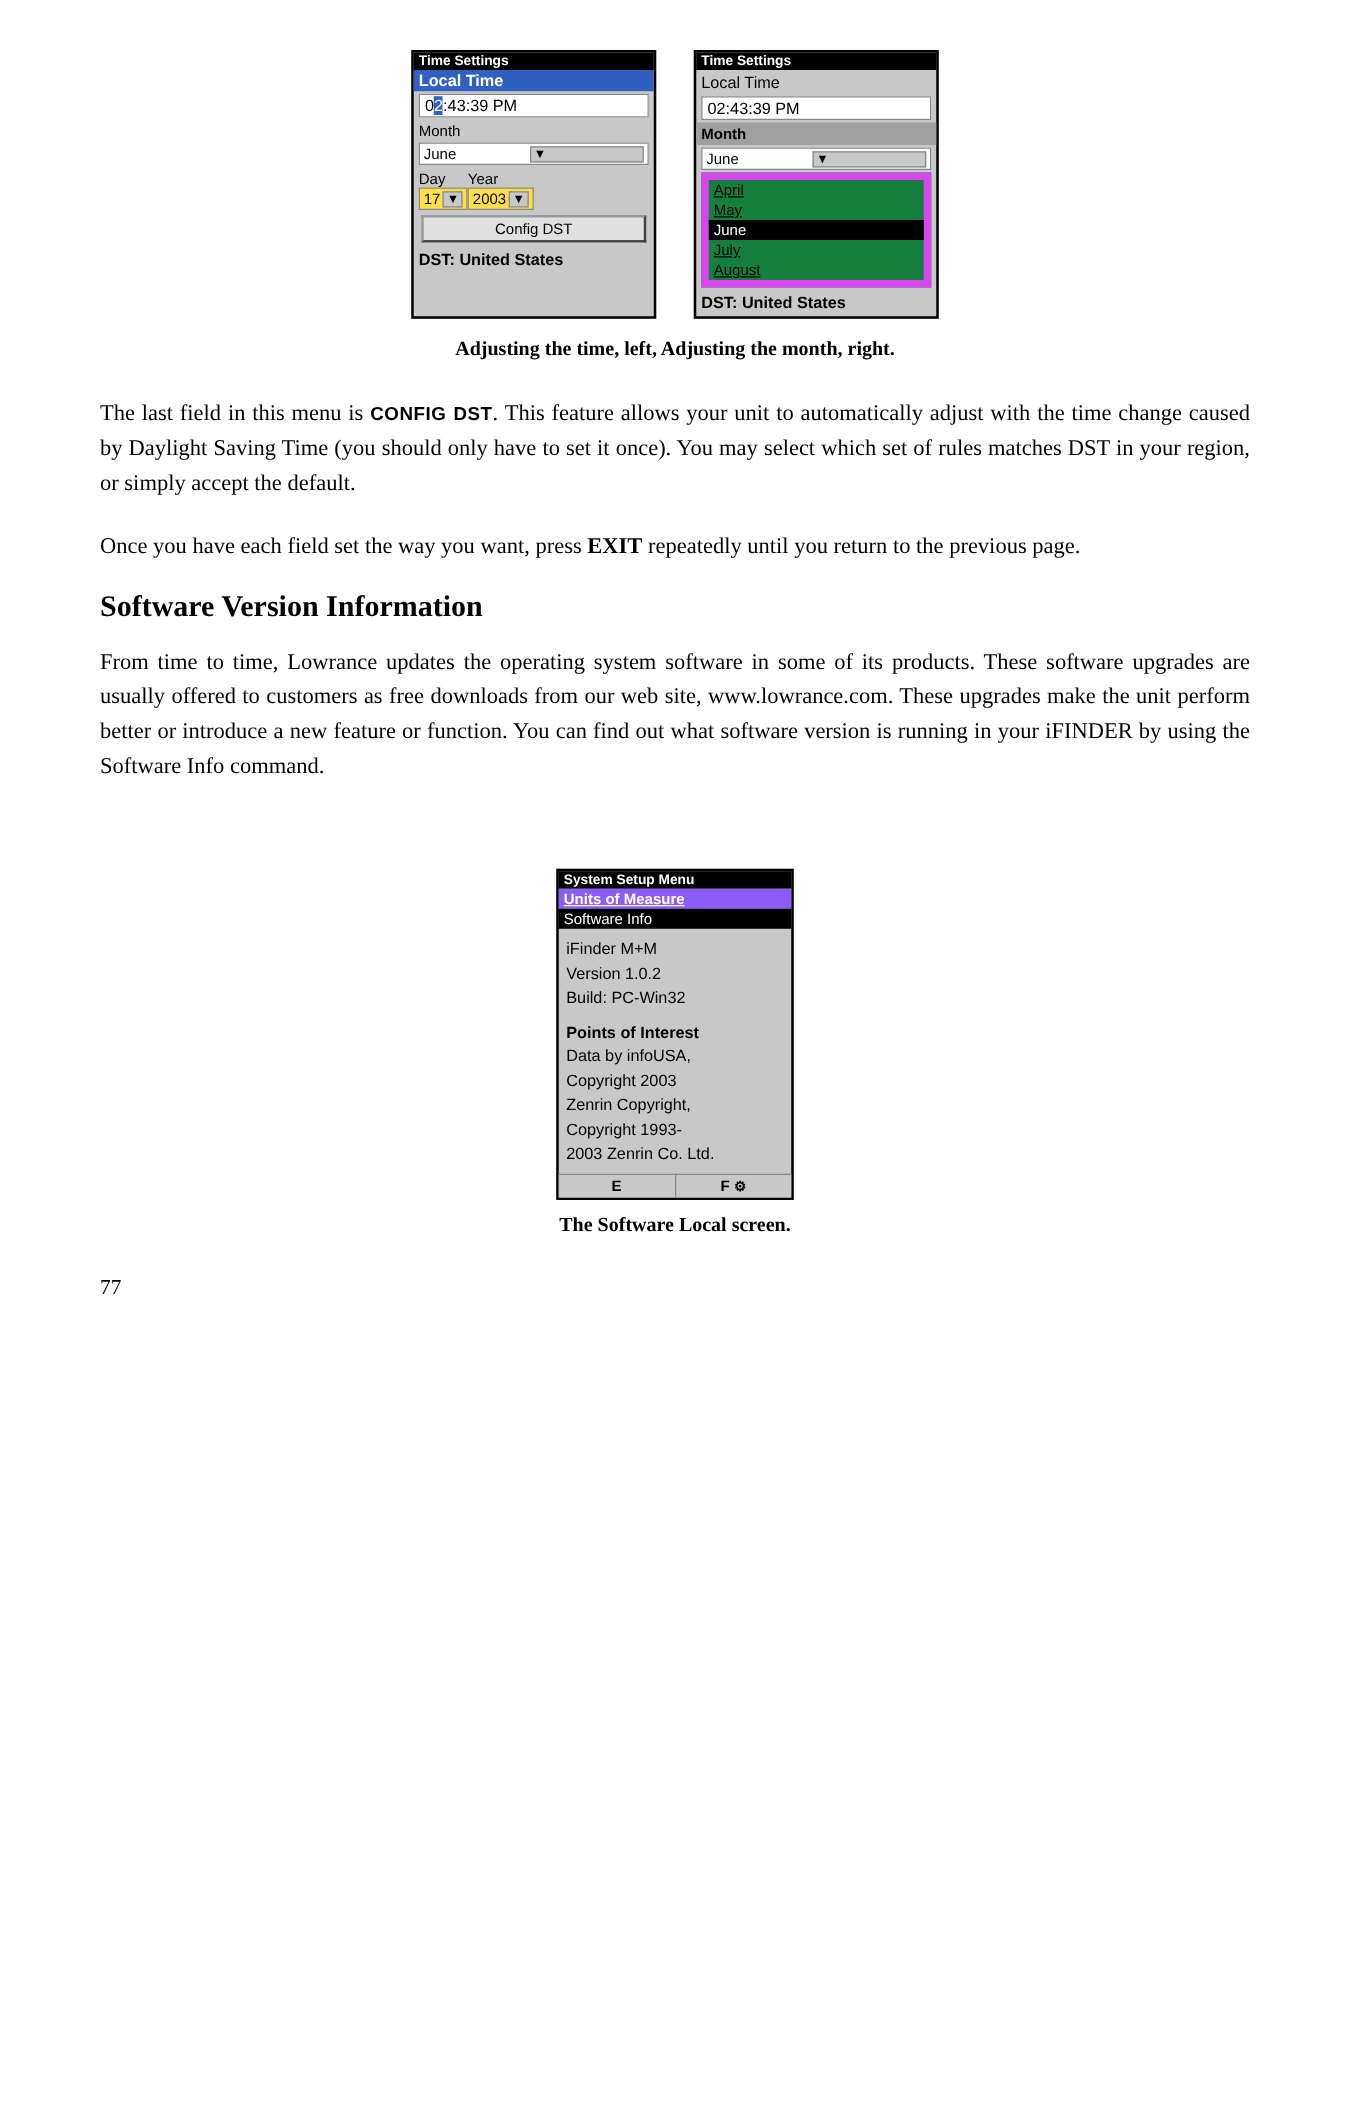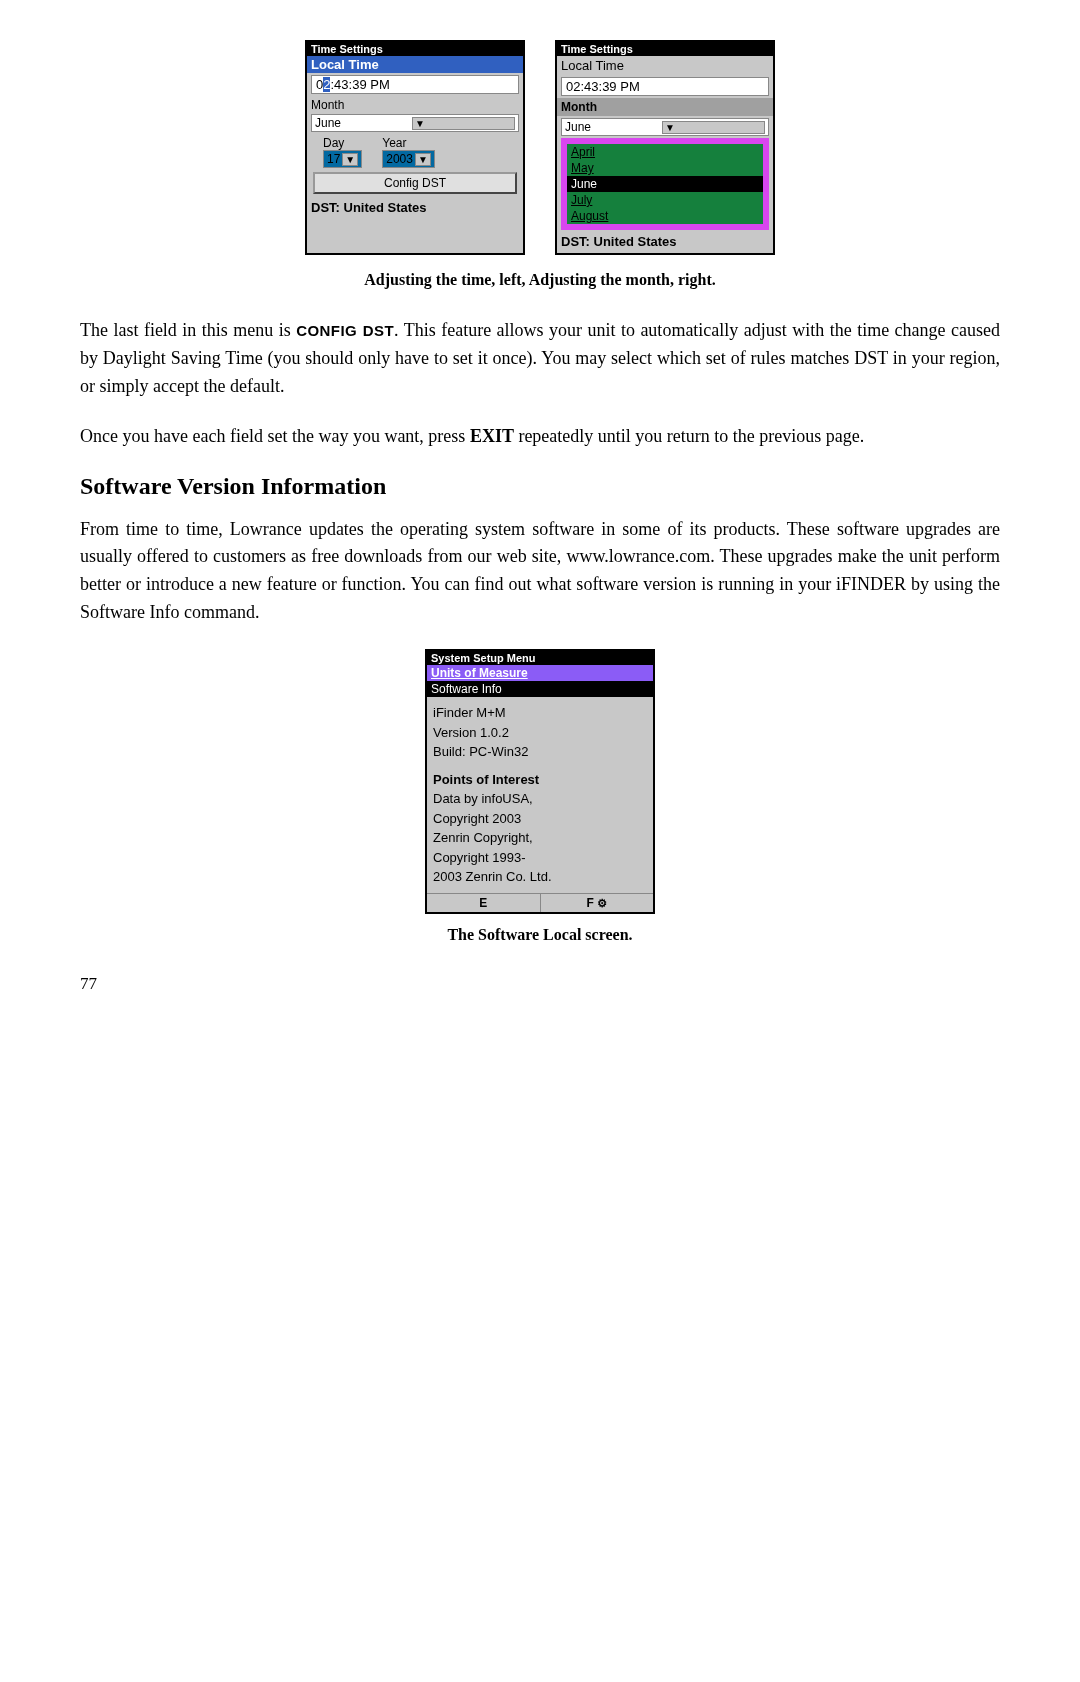--- a/index.html
+++ b/index.html
@@ -17,21 +17,21 @@
     .screenshots-row {
       display: flex;
       justify-content: center;
       gap: 30px;
       margin-bottom: 16px;
     }
 
     
     .device-screen {
       border: 2px solid #000;
-      width: 220px;
+      width: 196px;
       background: #c8c8c8;
       font-family: Arial, Helvetica, sans-serif;
       font-size: 13px;
     }
     .screen-titlebar {
       background: #000;
       color: #fff;
       font-size: 11px;
       font-weight: bold;
       padding: 1px 4px;
@@ -77,32 +77,31 @@
     }
     .screen-select-row span { flex: 1; }
     .screen-select-arrow {
       font-size: 10px;
       border: 1px solid #888;
       background: #c8c8c8;
       padding: 0 2px;
     }
     .screen-day-year-row {
       display: flex;
-      gap: 20px;
-      padding: 2px 4px 0 16px;
+      padding: 2px 4px 0 4px;
     }
     .screen-day-year-item {
       display: flex;
       flex-direction: column;
     }
     .screen-day-year-item .label { font-size: 12px; }
     .screen-day-year-item .field {
       display: flex;
       align-items: center;
-      background: #0369a1;
+      background: #fde047;
       border: 1px solid #888;
       padding: 1px 3px;
       font-size: 12px;
       gap: 2px;
     }
     .screen-button-row {
       margin: 4px 6px;
       background: #e0e0e0;
       border: 2px outset #999;
       text-align: center;
@@ -164,24 +163,25 @@
     }
 
     
     .software-screen-wrap {
       display: flex;
       justify-content: center;
       margin-bottom: 12px;
     }
     .software-screen {
       border: 2px solid #000;
-      width: 230px;
+      width: 190px;
       background: #c8c8c8;
       font-family: Arial, Helvetica, sans-serif;
       font-size: 13px;
+      margin-top: 46px;
     }
     .sw-titlebar {
       background: #000;
       color: #fff;
       font-size: 11px;
       font-weight: bold;
       padding: 1px 4px;
     }
     .sw-highlight-row {
       background: #8b5cf6;

